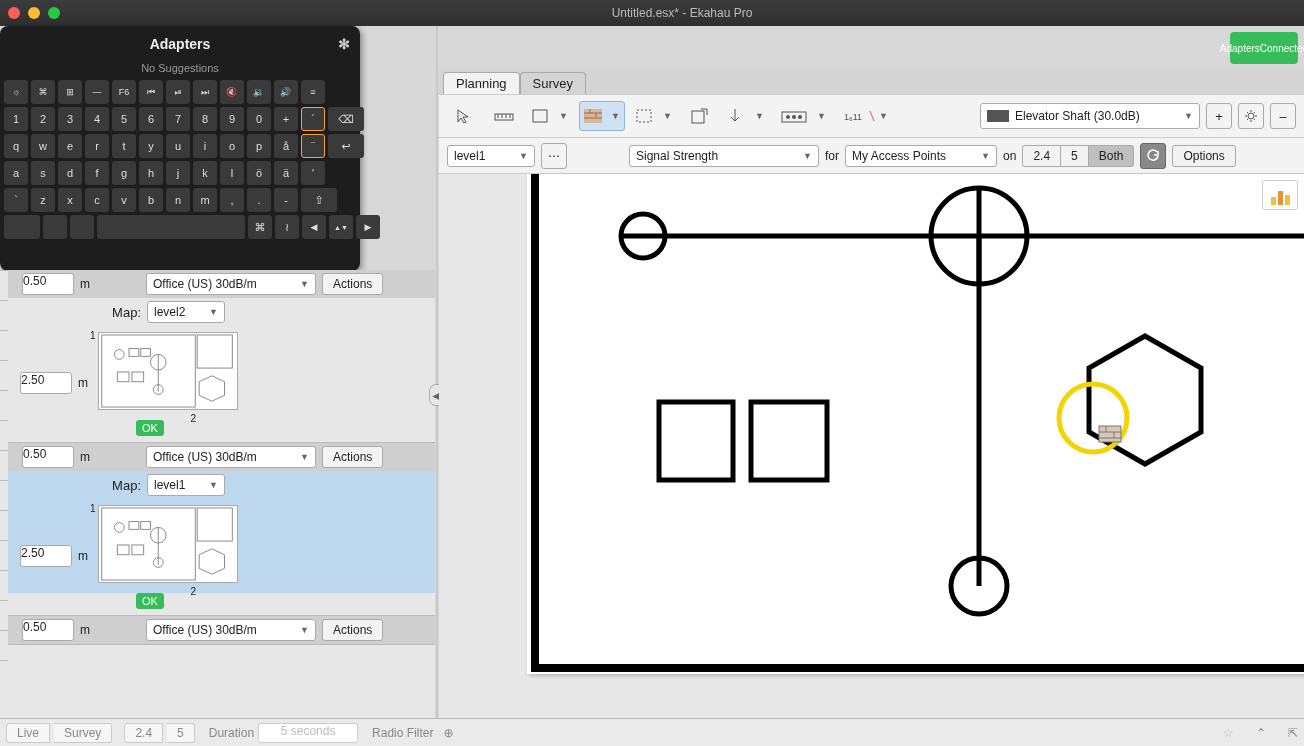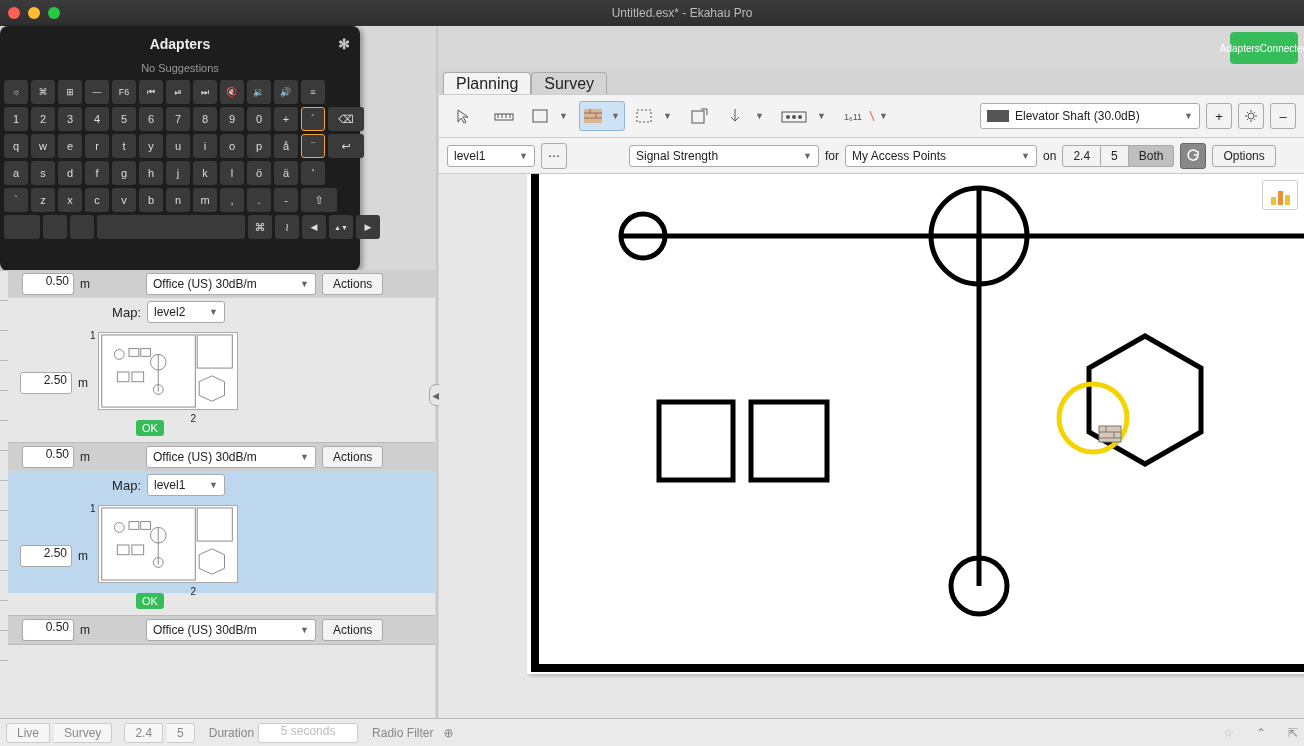--- a/index.html
+++ b/index.html
@@ -21,41 +21,41 @@
   .kbd-row { display:flex; gap:3px; }
   .key { background:#3a3a3a; border-radius:3px; height:24px; display:flex; align-items:center; justify-content:center; font-size:11px; color:#ddd; min-width:24px; flex:0 0 auto; }
   .key.w15{width:36px}.key.w6{width:148px}
   .key.hl{border:1px solid #f6a23e}
   .key.sm{font-size:9px}
   
   .left-panel { position:absolute; top:270px; left:0; width:435px; height:448px; background:#e7e7e7; overflow:hidden; }
   .floor-block { border-bottom:1px solid #bbb; }
   .row-line { display:flex; align-items:center; height:28px; background:#cfcfcf; gap:6px; padding:0 6px; }
   .row-map { display:flex; align-items:center; height:28px; gap:6px; padding:0 6px; justify-content:flex-end; padding-right:210px; }
-  .num-input { width:52px; height:22px; background:#fff; border:1px solid #aaa; border-radius:3px; text-align:right; padding-right:4px; font-size:12px; }
+  .num-input { width:52px; height:22px; background:#fff; border:1px solid #aaa; border-radius:3px; text-align:left; padding-right:4px; font-size:12px; }
   .unit { width:14px; font-size:12px; }
   .select { height:22px; background:#fff; border:1px solid #aaa; border-radius:3px; display:flex; align-items:center; justify-content:space-between; padding:0 6px; font-size:12px; }
   .select.sm{width:78px}.select.med{width:170px}
   .btn { height:22px; padding:0 10px; background:#f3f3f3; border:1px solid #aaa; border-radius:3px; display:flex; align-items:center; font-size:12px; }
   .thumb-area { display:flex; align-items:flex-start; gap:6px; padding:6px 0 6px 100px; }
   .height-input { margin-left:-80px; margin-top:40px; display:flex; align-items:center; gap:6px; }
   .thumb { width:140px; height:78px; background:#fff; border:1px solid #aaa; position:relative; }
   .thumb svg { width:100%; height:100%; }
   .ok-badge { display:inline-block; background:#36bd5a; color:#fff; font-size:11px; padding:2px 6px; border-radius:3px; margin-left:136px; margin-top:0; }
   .marker-num { font-size:10px; }
   
   .bottom-bar { position:absolute; left:0; right:0; bottom:0; height:28px; background:#eaeaea; border-top:1px solid #bbb; display:flex; align-items:center; gap:4px; padding:0 6px; font-size:12px; color:#888; }
   .bb-seg { height:20px; padding:0 10px; border:1px solid #ccc; border-radius:3px; display:flex; align-items:center; background:#f6f6f6; }
   .bb-seg.first{border-top-right-radius:0;border-bottom-right-radius:0}
   .bb-seg.last{border-top-left-radius:0;border-bottom-left-radius:0;border-left:none}
   .bb-input{ width:80px; height:20px; border:1px solid #ccc; border-radius:3px; background:#fff; padding:0 4px;text-align:center; }
   
   .main { position:absolute; top:68px; left:439px; right:0; bottom:28px; background:#e7e7e7; }
   .tabs { position:absolute; top:0; left:0; height:26px; display:flex; gap:0; background:#d4d4d4; width:100%; padding:4px 4px 0 4px; }
-  .tab { height:22px; padding:1px 12px; background:#d4d4d4; border:1px solid #aaa; border-bottom:none; border-top-left-radius:4px; border-top-right-radius:4px; display:flex; align-items:center; font-size:16px; }
+  .tab { height:22px; padding:1px 12px; background:#d4d4d4; border:1px solid #aaa; border-bottom:none; border-top-left-radius:4px; border-top-right-radius:4px; display:flex; align-items:center; font-size:13px; }
   .tab.active{background:#f3f3f3; font-weight:500}
   .toolbar { position:absolute; top:26px; left:0; right:0; height:44px; background:#f3f3f3; border-top:1px solid #ccc; border-bottom:1px solid #ccc; display:flex; align-items:center; gap:6px; padding:0 8px; }
   .tbtn { width:34px; height:30px; background:#f3f3f3; border:1px solid transparent; border-radius:3px; display:flex; align-items:center; justify-content:center; }
   .tbtn.dd{width:46px; justify-content:space-between; padding:0 4px}
   .tbtn.active{background:#cfe2f5; border-color:#8fb7dd}
   .mat-select { width:220px; height:26px; background:#fff; border:1px solid #aaa; border-radius:3px; display:flex; align-items:center; gap:6px; padding:0 6px; font-size:12px; }
   .mat-swatch{width:22px;height:12px;background:#555}
   .sqbtn{width:26px;height:26px;background:#f3f3f3;border:1px solid #aaa;border-radius:3px;display:flex;align-items:center;justify-content:center}
   .toolbar2 { position:absolute; top:70px; left:0; right:0; height:36px; background:#f3f3f3; border-bottom:1px solid #ccc; display:flex; align-items:center; gap:6px; padding:0 8px; font-size:12px; }
   .canvas { position:absolute; top:106px; left:0; right:0; bottom:0; background:#e7e7e7; }
@@ -391,21 +391,21 @@
         <span>level1</span>
         <span class="chev">▼</span>
       </div>
     <div class="sqbtn">⋯</div>
     <div style="width:50px"></div>
     <div class="select" style="width:190px">
         <span>Signal Strength</span>
         <span class="chev">▼</span>
       </div>
     <span>for</span>
-    <div class="select" style="width:192px">
+    <div class="select" style="width:152px">
         <span>My Access Points</span>
         <span class="chev">▼</span>
       </div>
     <span>on</span>
     <div style="display:flex">
       <div class="btn" style="border-radius:3px 0 0 3px">2.4</div>
       <div class="btn" style="border-radius:0;border-left:none">5</div>
       <div class="btn" style="border-radius:0 3px 3px 0;border-left:none;background:#bfbfbf">Both</div>
     </div>
     <div class="sqbtn" style="background:#888;border-color:#666">

